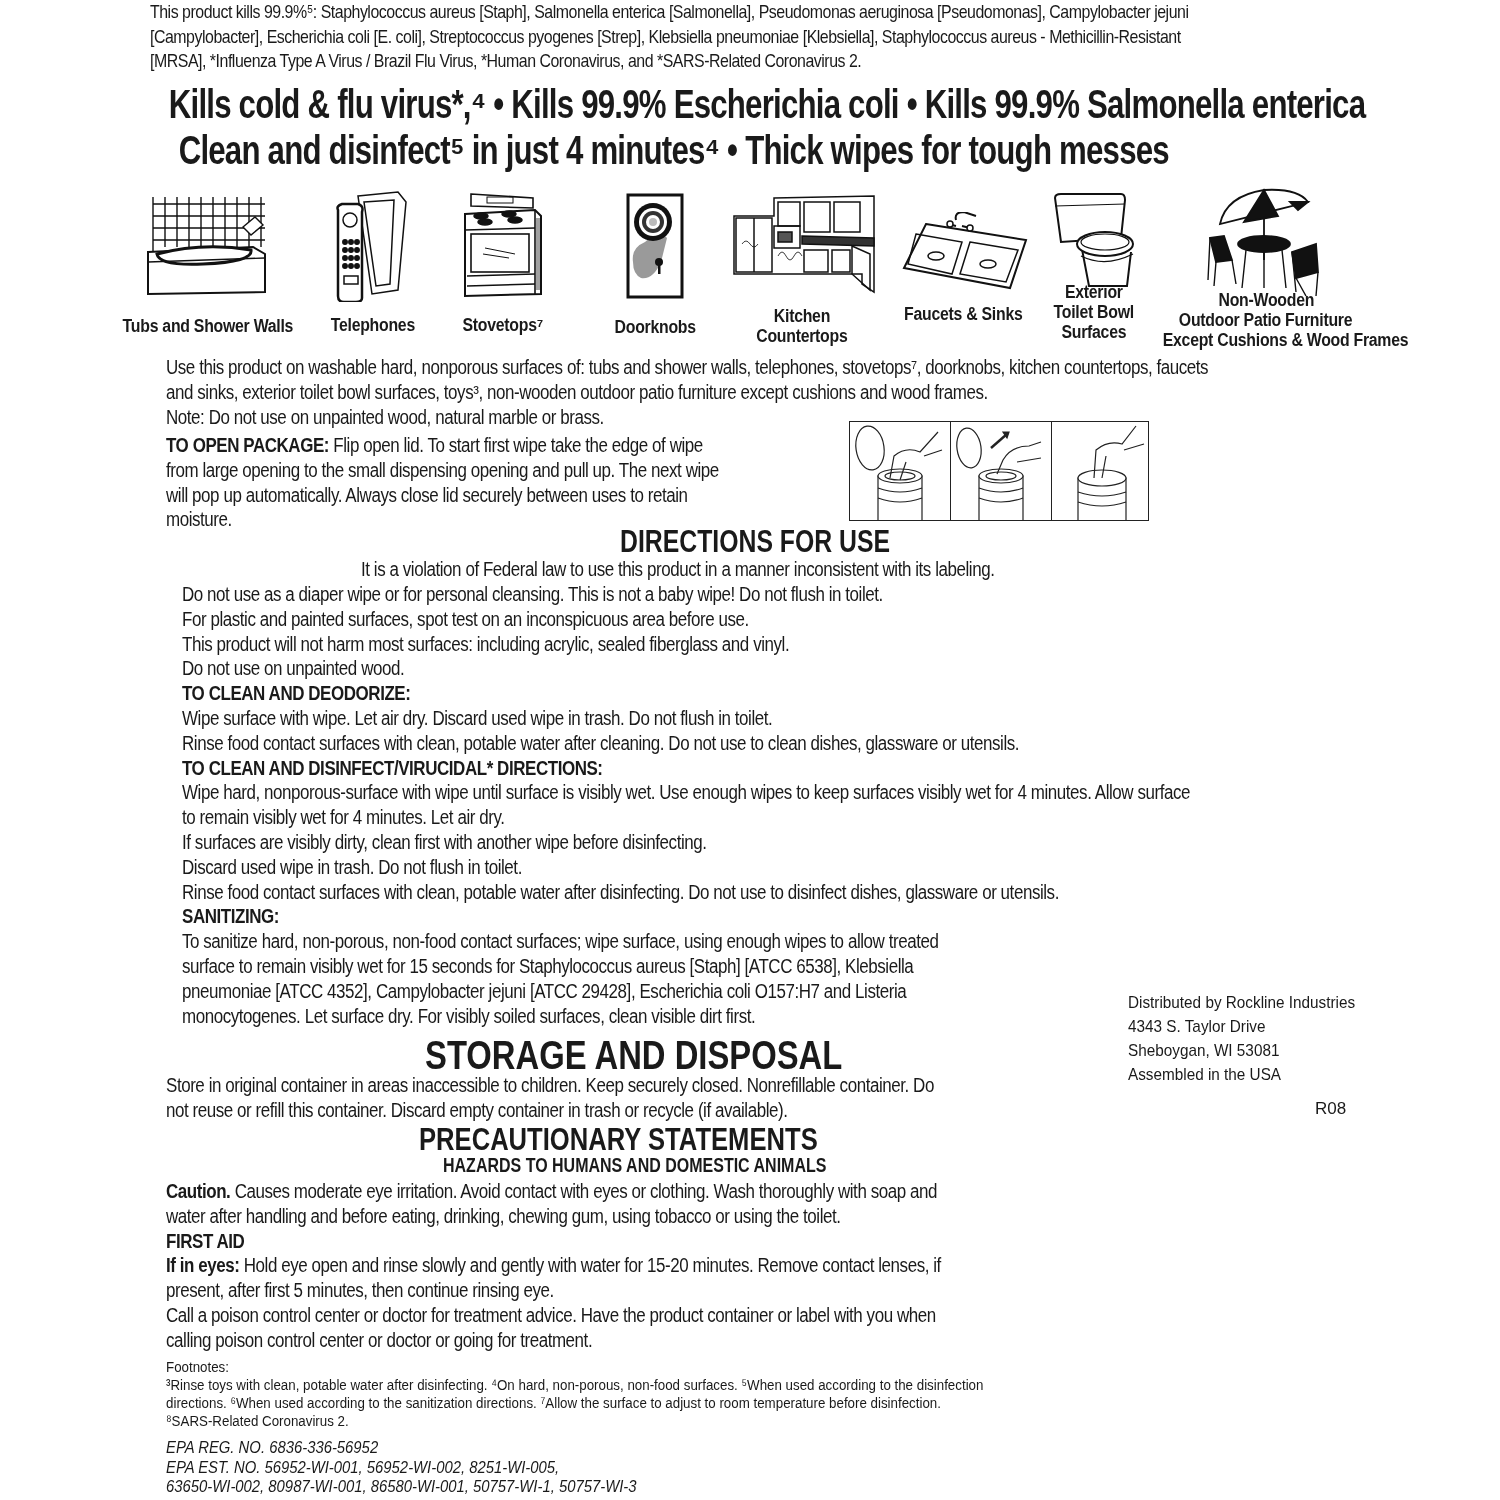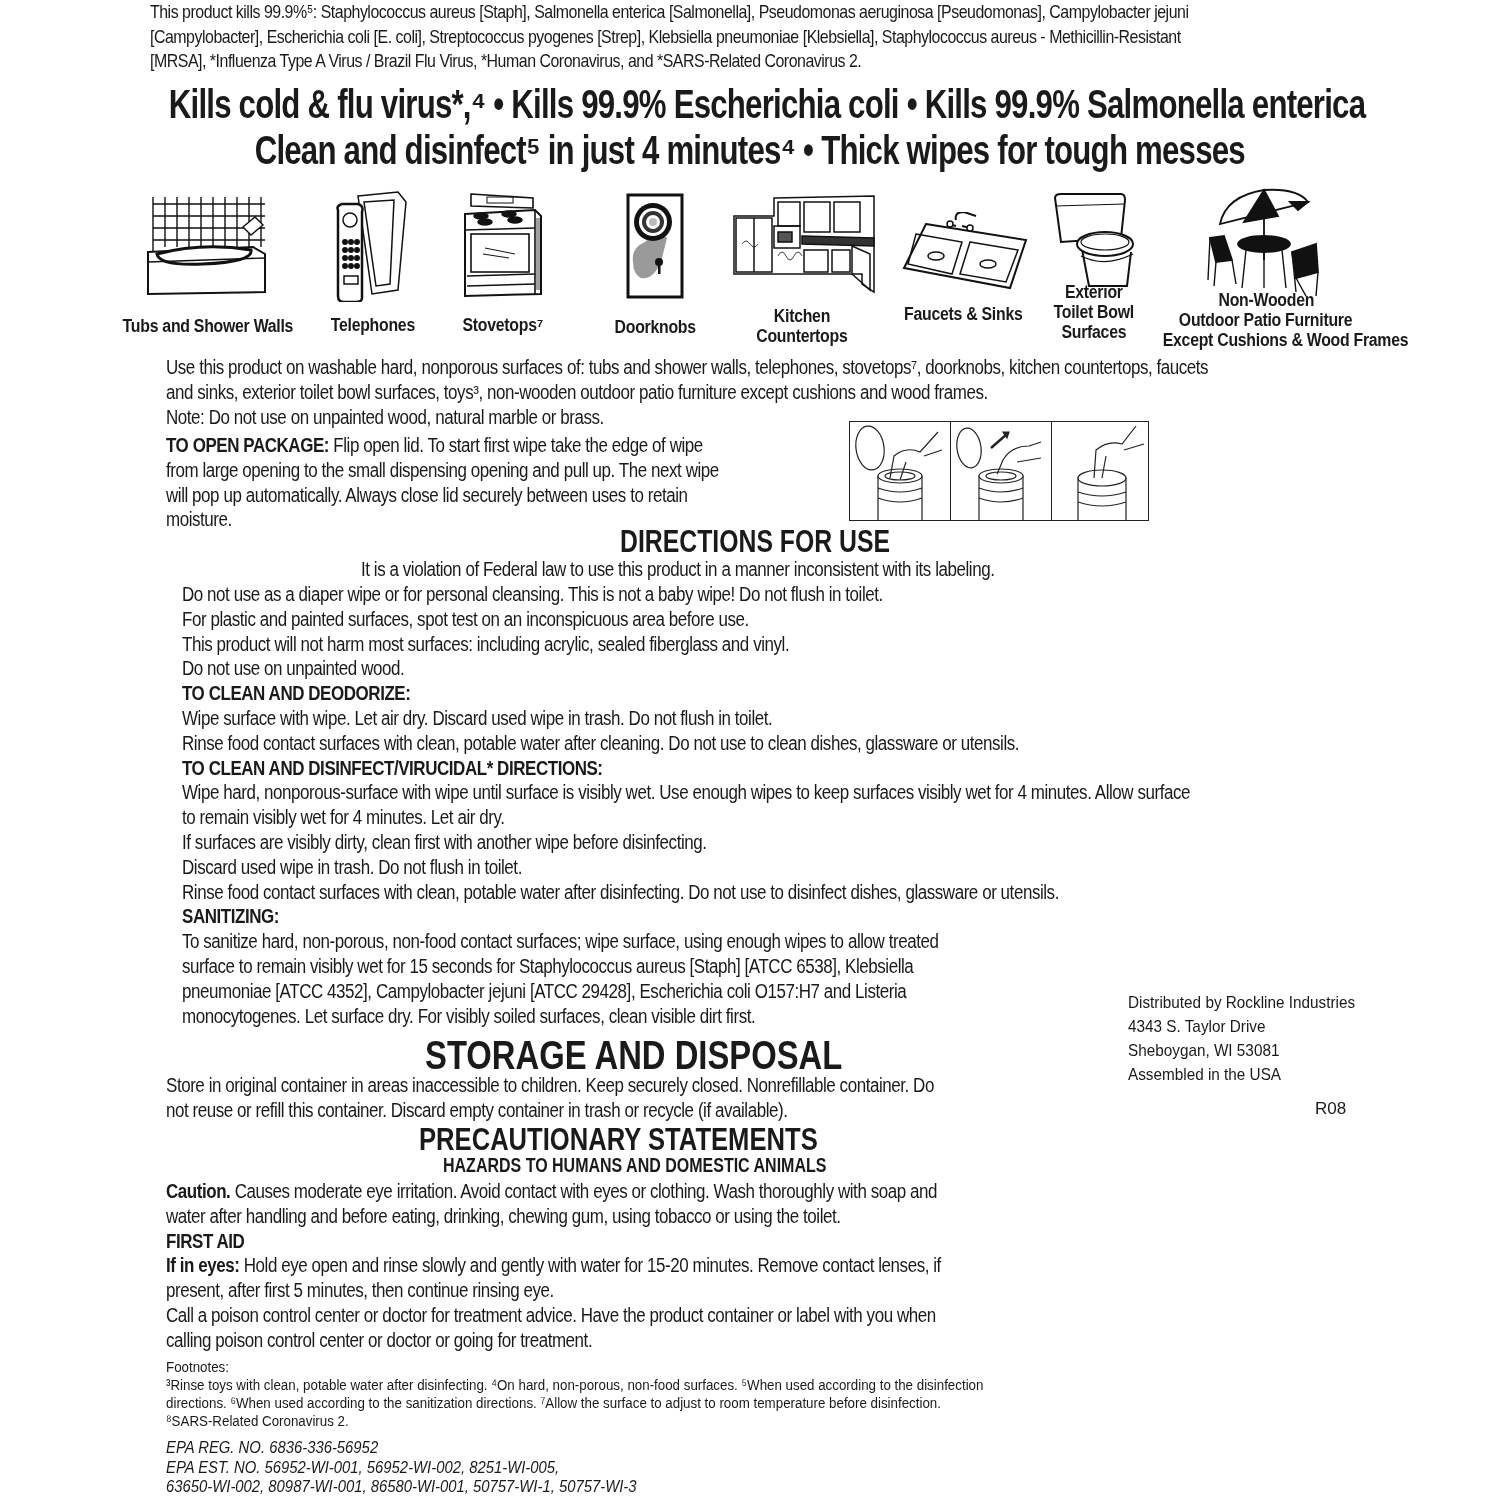--- a/index.html
+++ b/index.html
@@ -5,24 +5,24 @@
     * { box-sizing: border-box; margin: 0; padding: 0; }
     html, body { width: 1500px; height: 1500px; background: #ffffff; overflow: hidden; }
     body { position: relative; color: #1a1a1a; font-family: "Liberation Sans", sans-serif; }
     .abs { position: absolute; }
 
     
     #intro { left: 150px; top: 0px; width: 1350px; font-size: 18.5px; line-height: 24.5px; letter-spacing: -0.55px; }
     #intro .ln { white-space: nowrap; transform: scaleX(0.86); transform-origin: left top; }
 
     
-    .headline { position: absolute; left: 0; width: 1500px; text-align: center; font-weight: bold; font-size: 40px; white-space: nowrap; letter-spacing: -1px; }
+    .headline { position: absolute; left: 0; width: 1269px; text-align: center; font-weight: bold; font-size: 40px; white-space: nowrap; letter-spacing: -1px; }
     .headline span.in { display: inline-block; transform: scaleX(0.78); transform-origin: center top; }
     #headline1 { top: 82px; }
-    #headline2 { top: 128px; }
+    #headline2 { top: 128px; padding-left: 39px; }
 
     
     .surface { position: absolute; text-align: center; }
     .surface svg { display: block; margin: 0 auto; }
     .surface .lbl { font-size: 18px; font-weight: bold; line-height: 20px; letter-spacing: -0.3px; white-space: nowrap; color: #1a1a1a; }
     .surface .lbl span { display: inline-block; transform: scaleX(0.88); }
 
     
     .txt { position: absolute; font-size: 19.5px; line-height: 24.8px; white-space: nowrap; letter-spacing: -0.5px; }
     .txt .ln { transform: scaleX(0.87); transform-origin: left top; display: block; }

